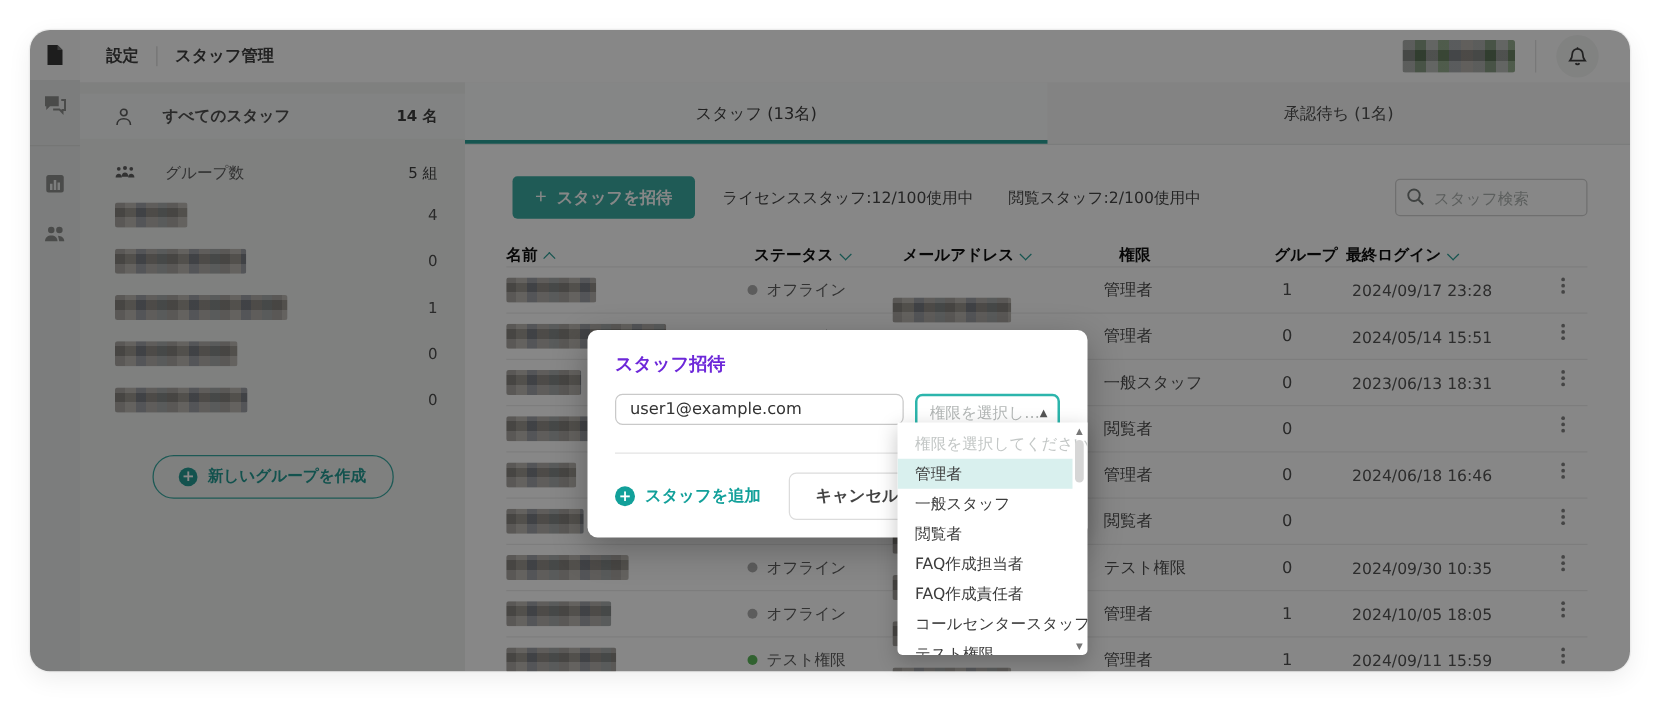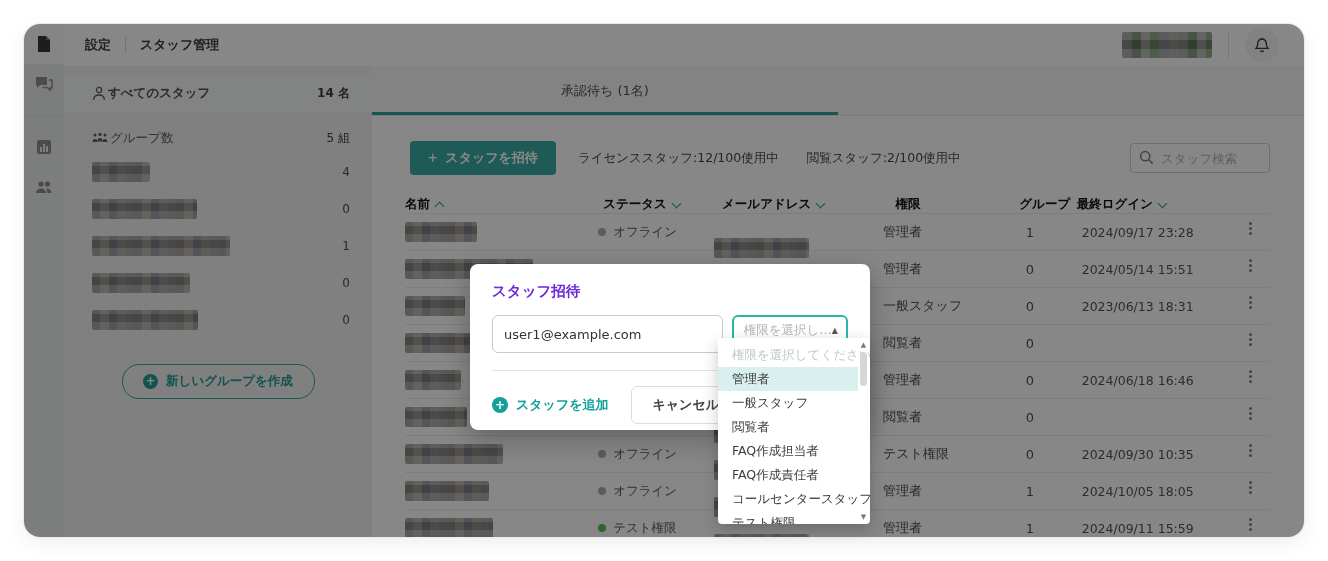--- a/index.html
+++ b/index.html
@@ -17,21 +17,21 @@
   .crumb{display:flex;align-items:center;gap:14px;margin-left:21px;font-size:13px;font-weight:bold;color:#333;}
   .crumb-sep{width:1px;height:16px;background:#d7d7d7;}
   .hdr-right{margin-left:auto;display:flex;align-items:center;gap:16px;padding-right:25px;}
   .avatar-mosaic{width:90px;height:26px;border-radius:2px;background-image:
     repeating-linear-gradient(0deg,rgba(255,255,255,.22) 0 9px,rgba(30,30,30,.16) 9px 18px),
     repeating-linear-gradient(90deg,#8f938f 0 10px,#5d7a58 10px 19px,#a3a8a3 19px 28px,#6f8f66 28px 37px,#8a8f94 37px 47px,#9d9790 47px 56px);}
   .hdr-div{width:1px;height:26px;background:#e0e0e0;}
   .bell-wrap{width:34px;height:34px;border-radius:50%;background:#f3f4f3;display:flex;align-items:center;justify-content:center;cursor:pointer;}
   
   .sidebar{position:absolute;left:40px;top:42px;width:308px;bottom:0;background:#eef0ef;}
-  .sb-row{display:flex;align-items:center;gap:2px;padding:0 22px 0 28px;font-size:12.5px;color:#444;}
+  .sb-row{display:flex;align-items:center;gap:24px;padding:0 22px 0 28px;font-size:12.5px;color:#444;}
   .sb-selected{height:36px;margin-top:9px;background:#f5f7f6;font-weight:bold;}
   .sb-groups-hd{height:30px;margin-top:12px;color:#555;}
   .sb-count{margin-left:auto;font-size:12px;color:#333;}
   .sb-item{height:37px;cursor:pointer;}
   .sb-item .sb-count{color:#444;}
   .mosaic{height:20px;border-radius:2px;background-image:
     repeating-linear-gradient(0deg,rgba(255,255,255,.20) 0 8px,rgba(35,35,35,.14) 8px 16px),
     repeating-linear-gradient(90deg,#8e8a84 0 8px,#a7a29a 8px 17px,#7e828a 17px 25px,#9b9690 25px 34px,#8b9190 34px 42px);}
   .sb-item:nth-of-type(3) .mosaic{width:58px;}
   .sb-item:nth-of-type(4) .mosaic{width:105px;}
@@ -49,21 +49,21 @@
   .tabbar{display:flex;height:49px;background:#f6f7f7;border-bottom:1px solid #e7e9e8;position:relative;}
   .tab{width:50%;display:flex;align-items:center;justify-content:center;font-size:13px;color:#444;cursor:pointer;}
   .tab.active{background:#fbfcfc;color:#333;}
   .tab-underline{position:absolute;left:0;bottom:0;width:50%;height:3px;background:#1d9a90;}
   .toolbar{display:flex;align-items:center;margin:25px 34px 0 38px;height:34px;}
   .invite-btn{height:34px;padding:0 18px;background:#2ea69c;color:#fff;border:none;border-radius:4px;
     font-size:13px;font-weight:bold;display:flex;align-items:center;gap:8px;cursor:pointer;}
   .invite-plus{font-size:16px;font-weight:normal;line-height:1;}
   .lic{font-size:12.5px;color:#3a3a3a;margin-left:22px;}
   .lic+.lic{margin-left:28px;}
-  .search{margin-left:auto;position:relative;width:140px;height:30px;}
+  .search{margin-left:auto;position:relative;width:154px;height:30px;}
   .search input{width:100%;height:100%;box-sizing:border-box;border:1px solid #cfcfcf;border-radius:4px;
     padding:0 8px 0 30px;font-size:12.5px;color:#333;background:#fff;font-family:inherit;}
   .search input::placeholder{color:#a9aeac;}
   .search .mag{position:absolute;left:9px;top:7px;}
   
   .table{margin:16px 34px 0 33px;}
   .thead,.trow{display:flex;align-items:center;}
   .thead{height:22px;font-size:12.5px;font-weight:bold;color:#000000;align-items:flex-end;}
   .th{display:flex;align-items:center;gap:6px;}
   .c1{width:200px;}.c2{width:120px;}.c3{width:175px;margin-top:32px;}.c4{width:125px;}.c5{width:58px;}.c6{width:155px;}.c7{width:40px;display:flex;justify-content:center;}
@@ -92,21 +92,21 @@
   .trow:nth-of-type(9) .m-name{width:84px;}
   .trow:nth-of-type(10) .m-name{width:88px;}
   
   .dim{position:absolute;left:24px;top:24px;width:1280px;height:513px;border-radius:16px;
     background:rgba(15,16,16,.5);z-index:10;}
   
   .modal{position:absolute;left:470px;top:264px;width:400px;height:166px;background:#fff;border-radius:8px;
     box-shadow:0 8px 28px rgba(0,0,0,.28);z-index:20;box-sizing:border-box;padding:18px 22px;}
   .modal-title{font-size:14.5px;font-weight:bold;color:#6d28d9;}
   .modal-inputs{display:flex;gap:9px;margin-top:14px;}
-  .email-input{width:238px;height:38px;box-sizing:border-box;border:1px solid #c9c9c9;border-radius:6px;
+  .email-input{width:238px;height:25px;box-sizing:border-box;border:1px solid #c9c9c9;border-radius:6px;
     padding:0 11px;font-size:13px;color:#333;font-family:inherit;}
   .perm-select{width:118px;height:30px;box-sizing:border-box;border:2px solid #2cb5ac;border-radius:6px;
     background:#fff;display:flex;align-items:center;padding:0 8px 0 10px;cursor:pointer;}
   .perm-select .sel-txt{font-size:12.5px;color:#b3b7b6;white-space:nowrap;overflow:hidden;}
   .perm-select .caret{margin-left:auto;font-size:8px;color:#555;}
   .modal-div{height:1px;background:#e4e4e4;margin:17px -0px 0;}
   .modal-footer{display:flex;align-items:center;margin-top:15px;}
   .add-link{display:flex;align-items:center;gap:8px;color:#12a09a;font-size:13px;font-weight:bold;cursor:pointer;}
   .add-link .circle-plus{background:#12a09a;width:16px;height:16px;}
   .cancel-btn{margin-left:auto;margin-right:108px;height:38px;padding:0 20px;background:#fff;
@@ -236,20 +236,21 @@
       <span class="sb-count">0</span>
     </div>
     <div class="create-btn">
       <span class="circle-plus"></span>
       <span>新しいグループを作成</span>
     </div>
   </div>
 
   <div class="main">
     <div class="tabbar">
+      <div class="tab active">スタッフ (13名)</div>
       <div class="tab">承認待ち (1名)</div>
       <div class="tab-underline"></div>
     </div>
 
     <div class="toolbar">
       <button class="invite-btn">
         <span class="invite-plus">+</span>
         <span>スタッフを招待</span>
       </button>
       <span class="lic">ライセンススタッフ:12/100使用中</span>

